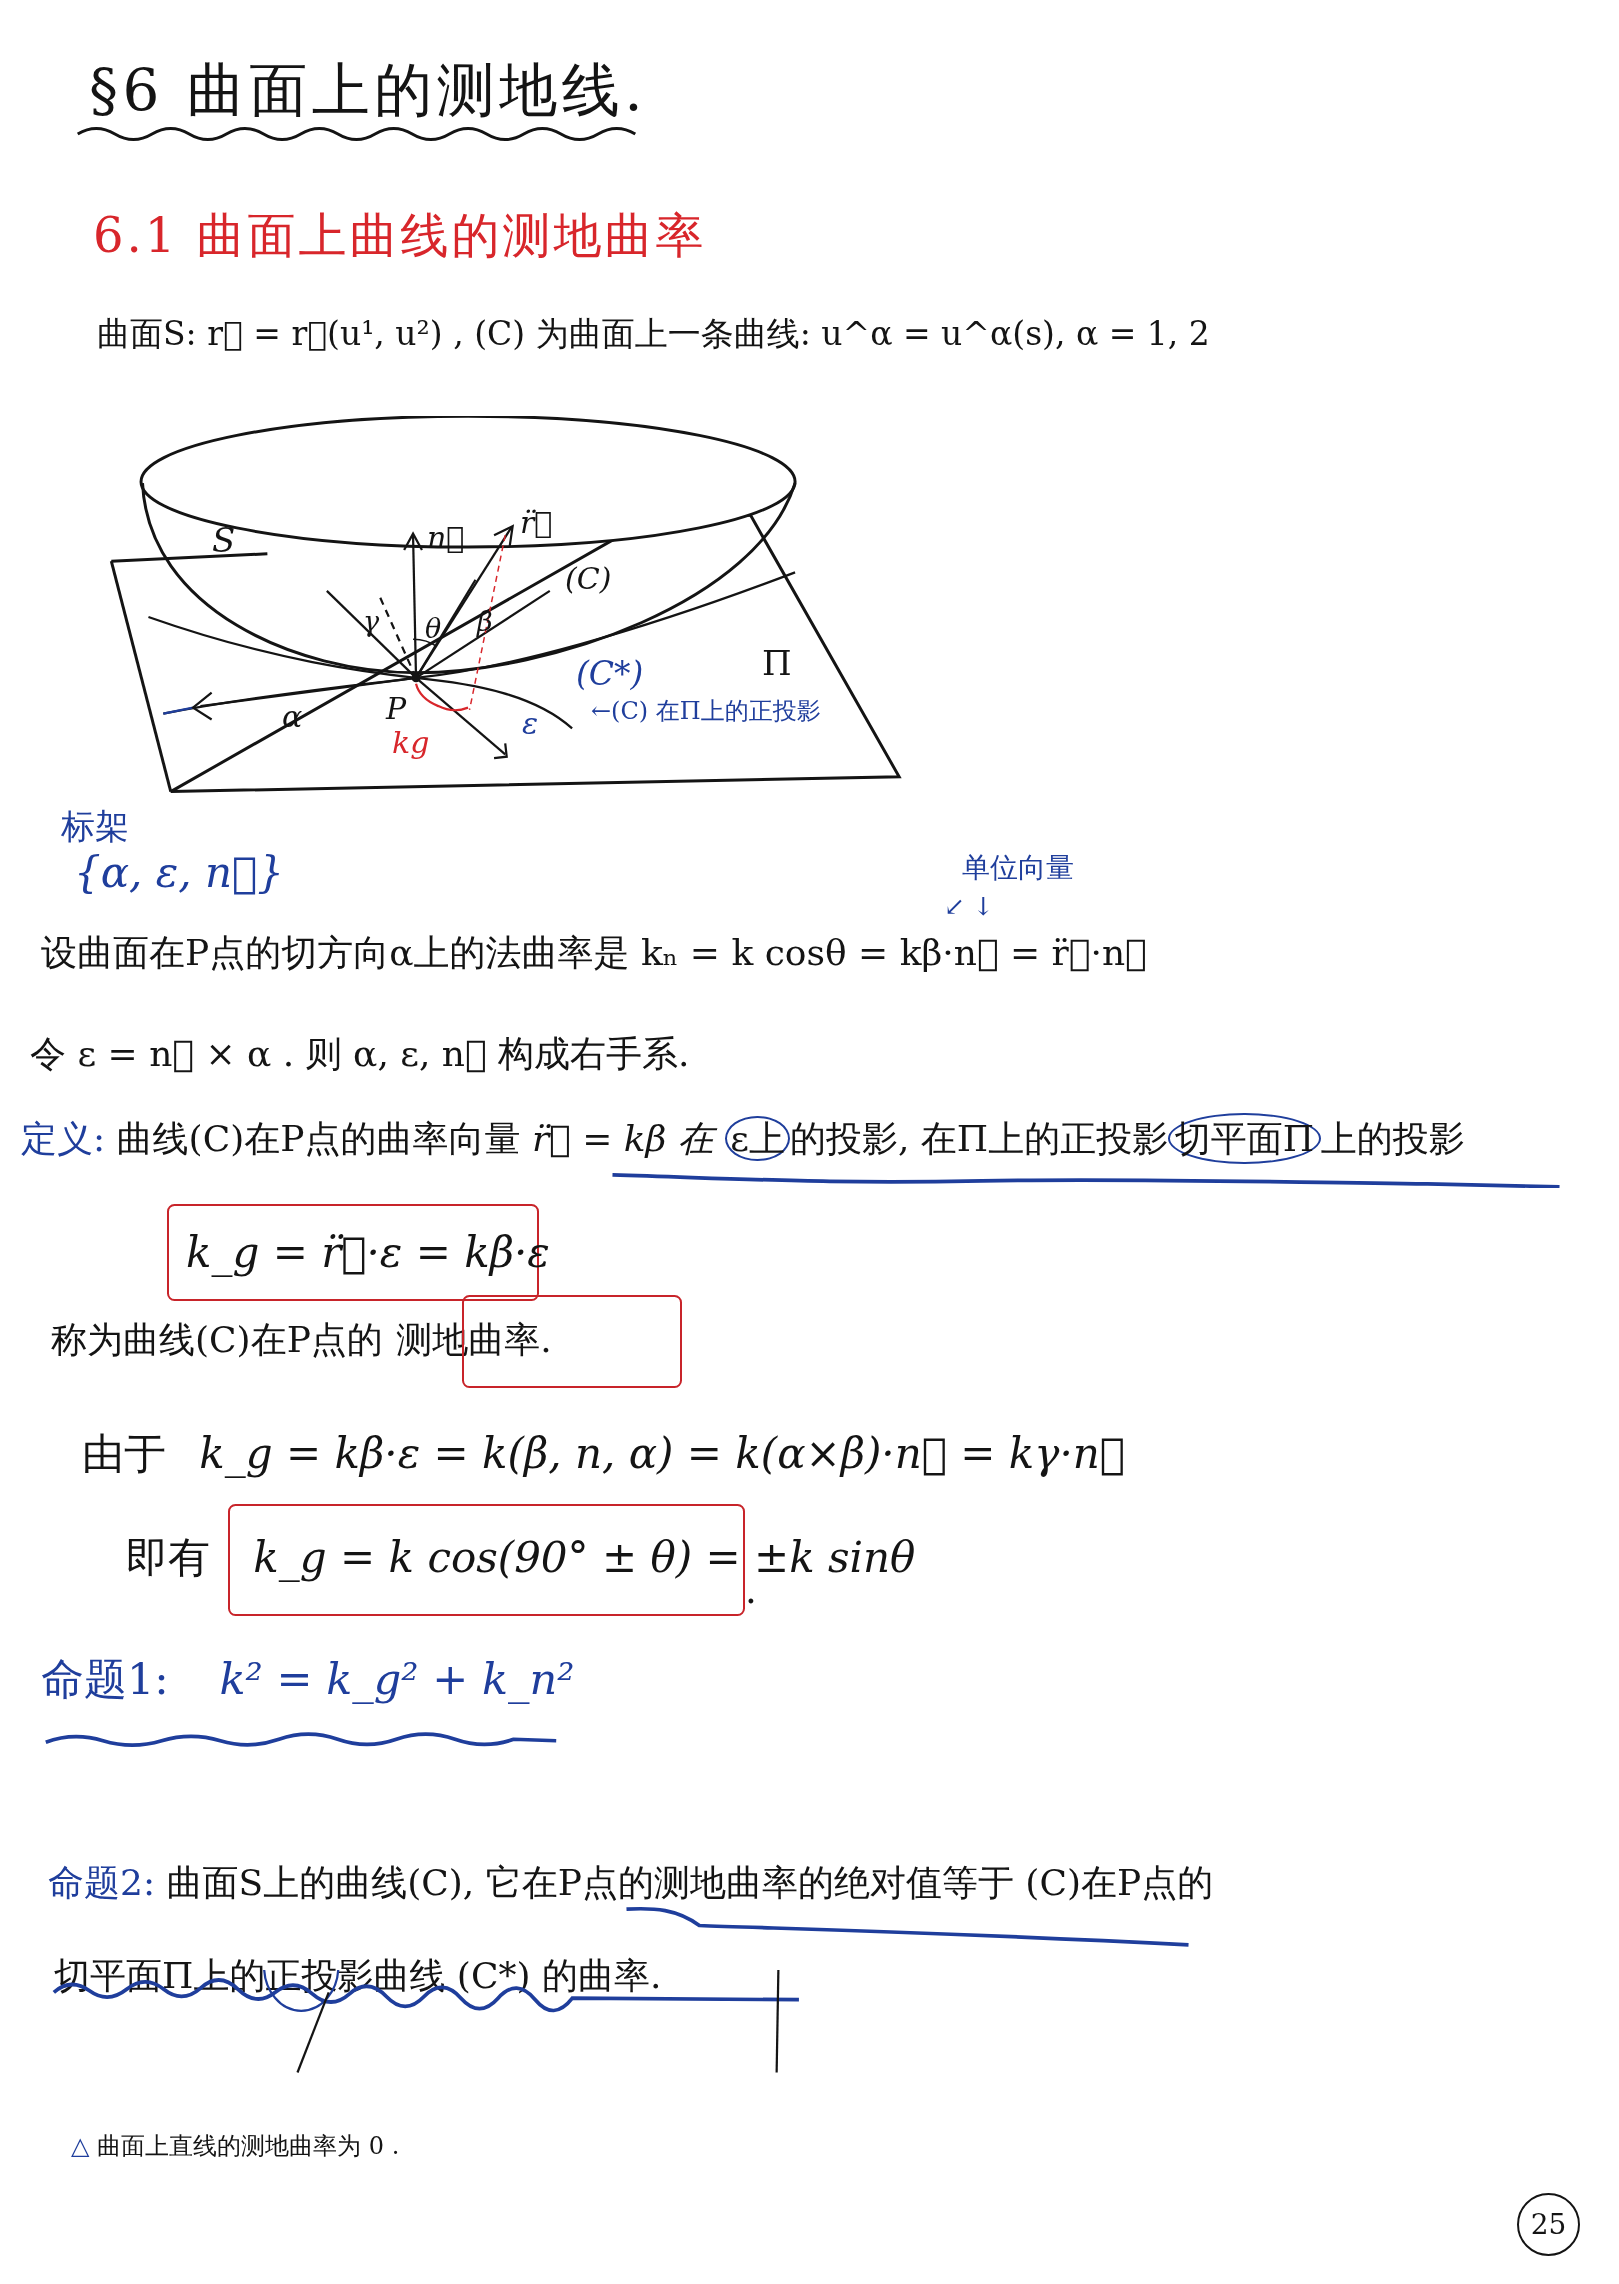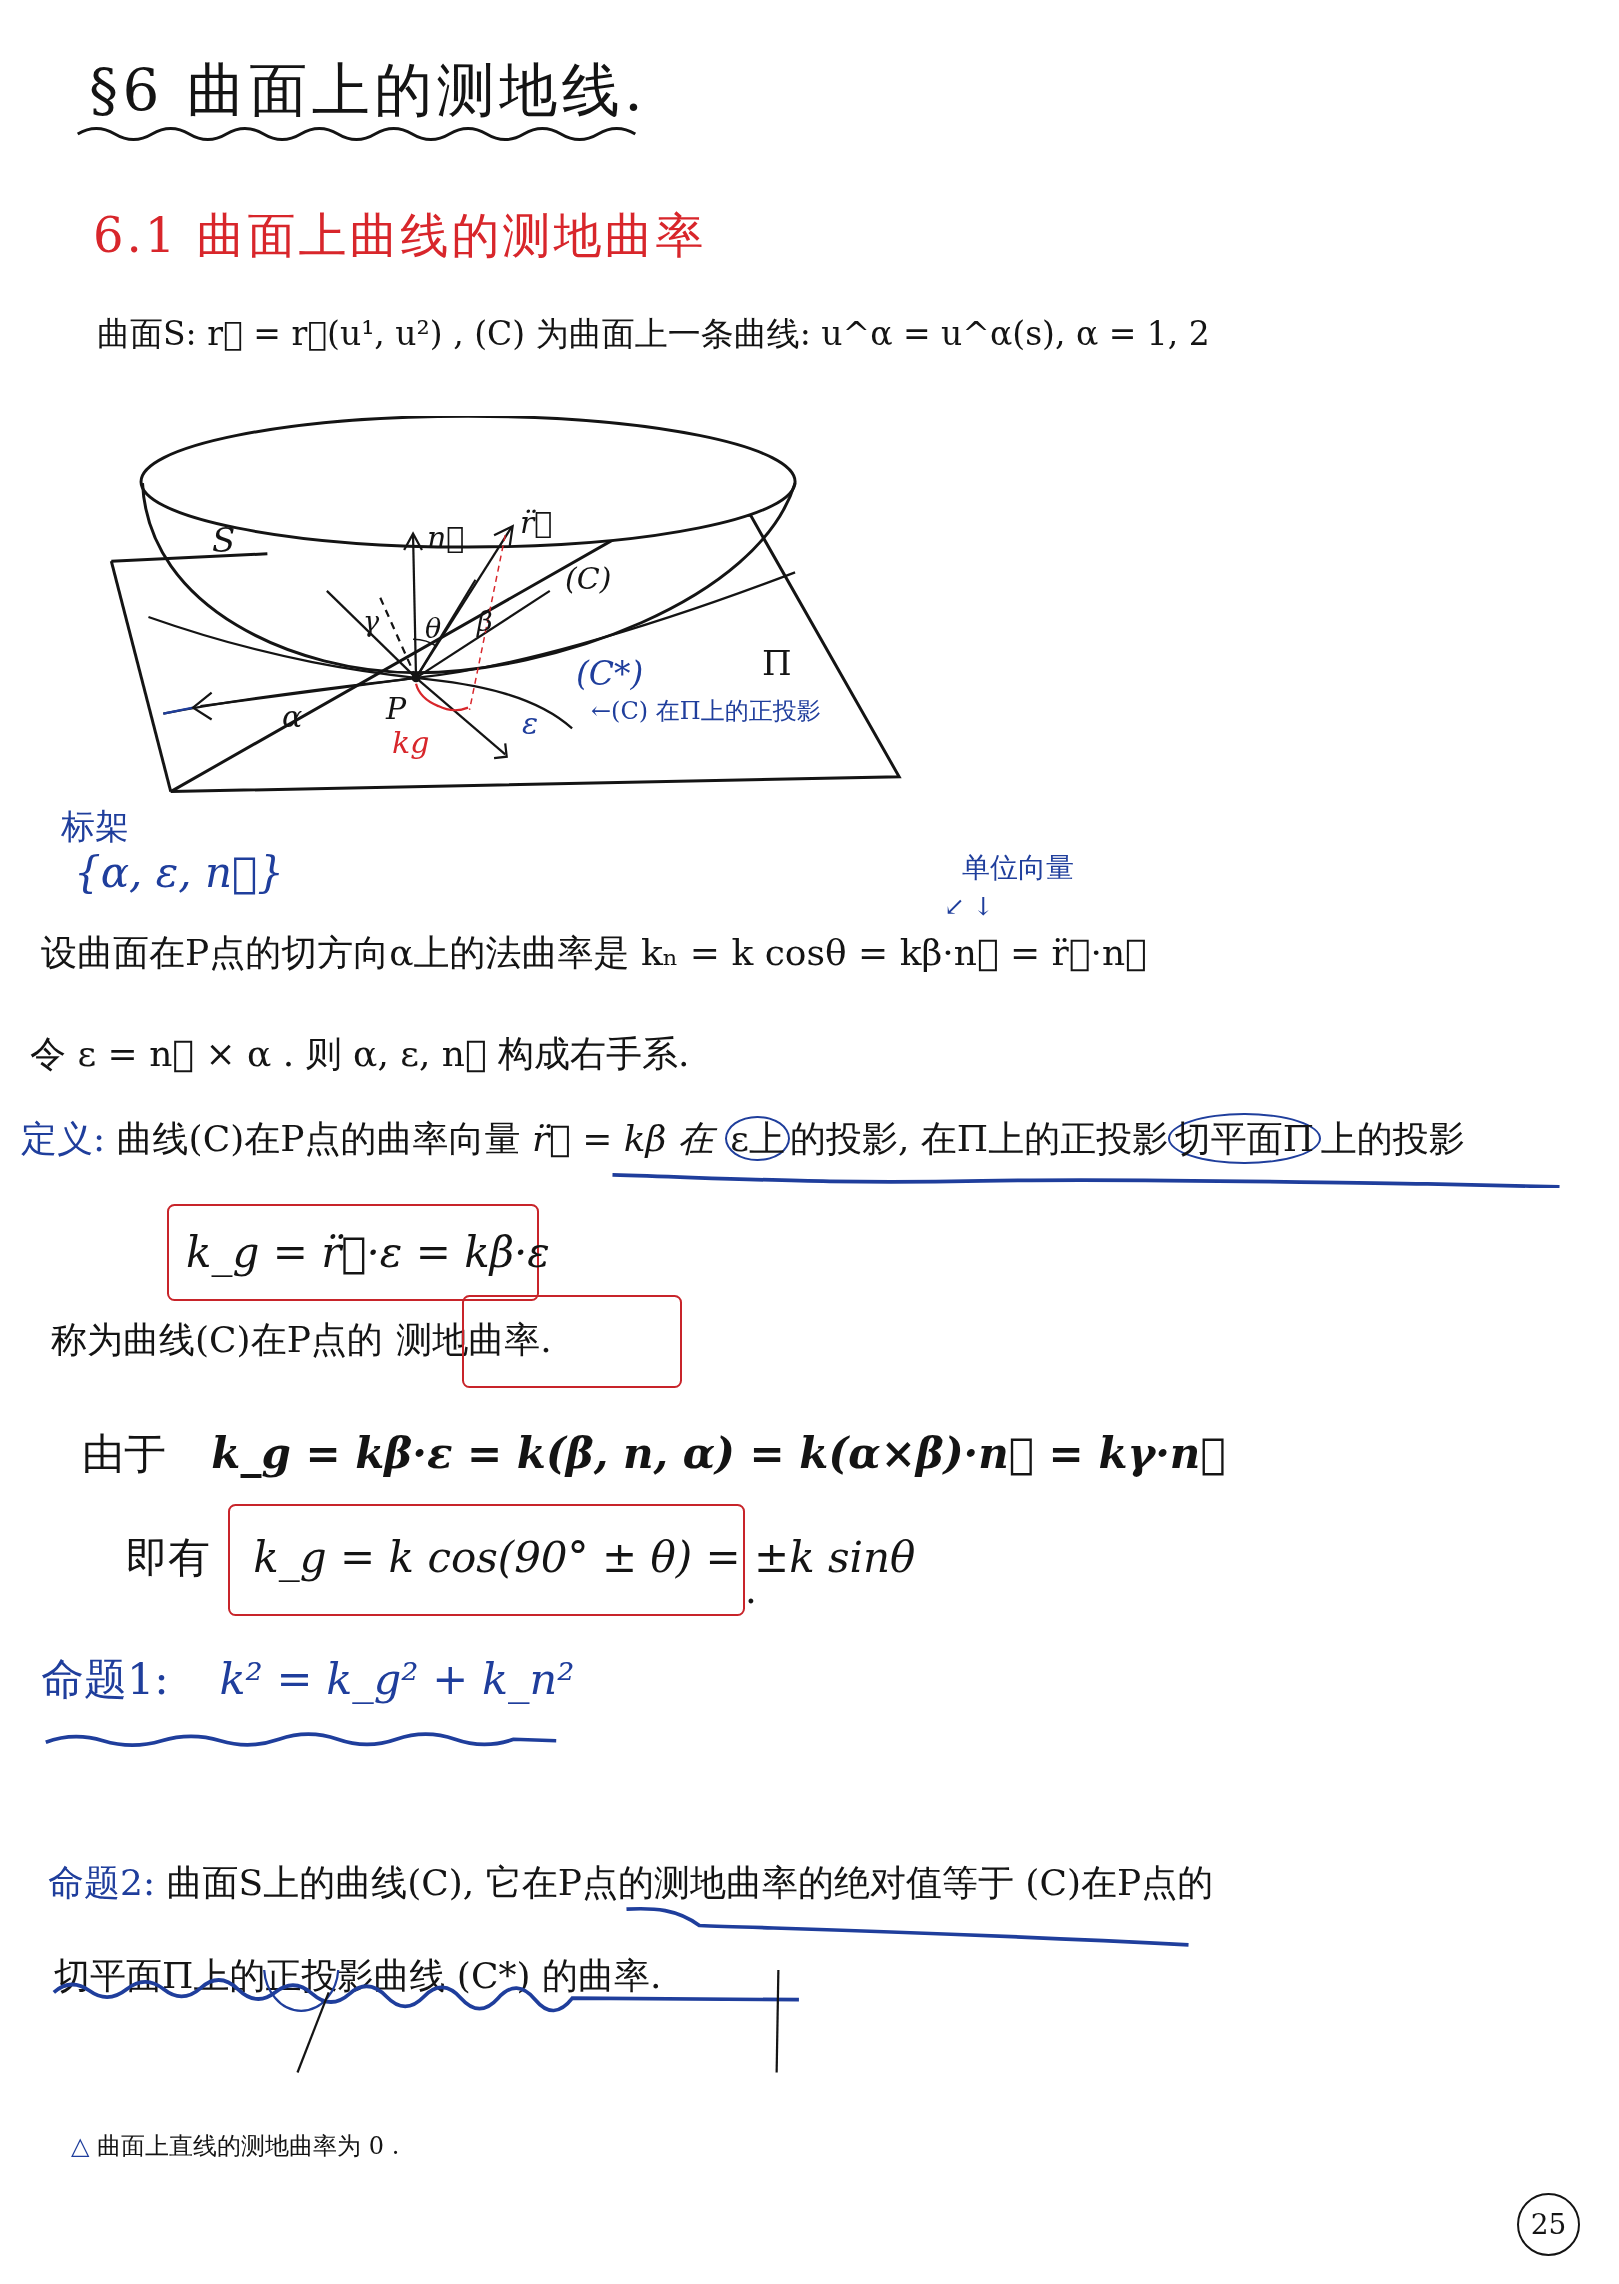--- a/index.html
+++ b/index.html
@@ -142,21 +142,21 @@
 <div class="red-box" id="box-kg"></div>
 <div class="abs math black" id="eq-kg">k_g = r̈⃗·ε = kβ·ε</div>
 
 <div class="abs hand black" id="line-called">
   <span>称为曲线(C)在P点的</span><span style="margin-left:13.4px;">测地曲率</span><span>.</span>
 </div>
 <div class="red-box" id="box-geo"></div>
 
 <div class="abs hand black" id="line-from">
   <span>由于</span>
-  <span class="math" style="margin-left:32px;font-weight:bold;">k_g = kβ·ε  = k(β, n, α) = k(α×β)·n⃗ = kγ·n⃗</span>
+  <span class="math" style="margin-left:20px;">k_g = kβ·ε  = k(β, n, α) = k(α×β)·n⃗ = kγ·n⃗</span>
 </div>
 
 <div class="red-box" id="box-final"></div>
 <div class="abs hand black" id="line-hence">
   <span>即有</span>
   <span class="math" style="margin-left:30px;">k_g = k cos(90° ± θ) = ±k sinθ</span>
 </div>
 <div class="abs black" id="dot-final">.</div>
 
 <div class="abs hand blue" id="prop1">

